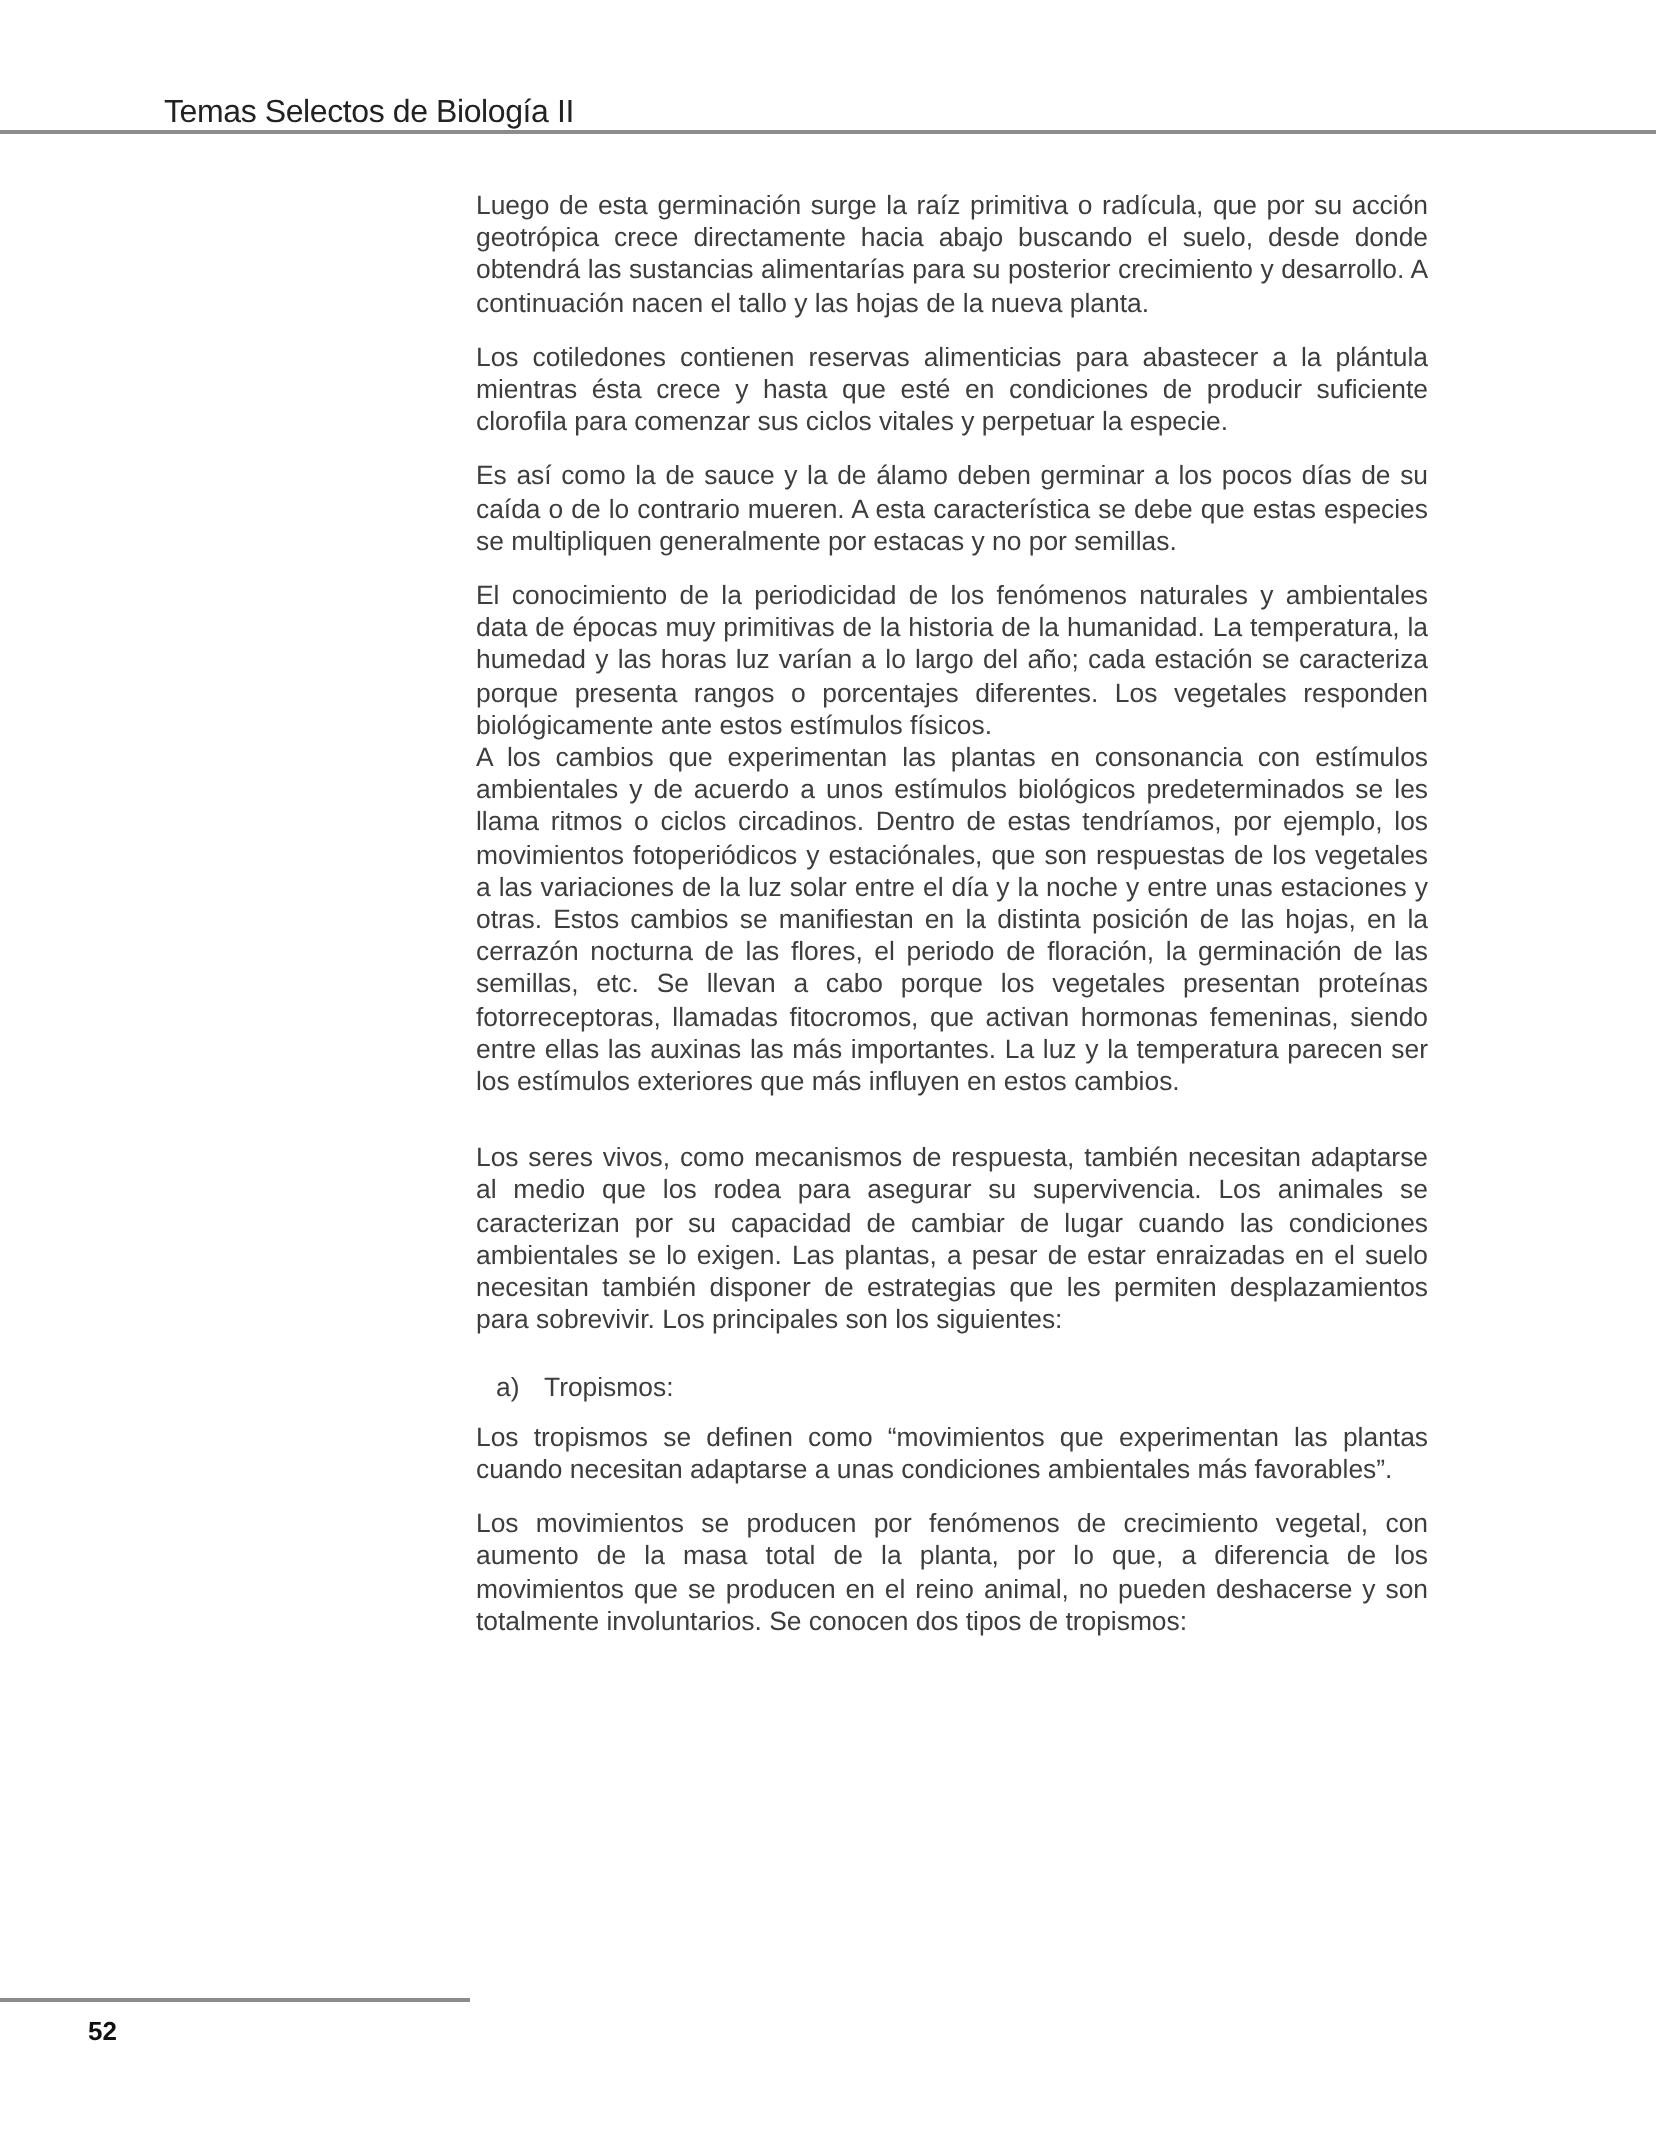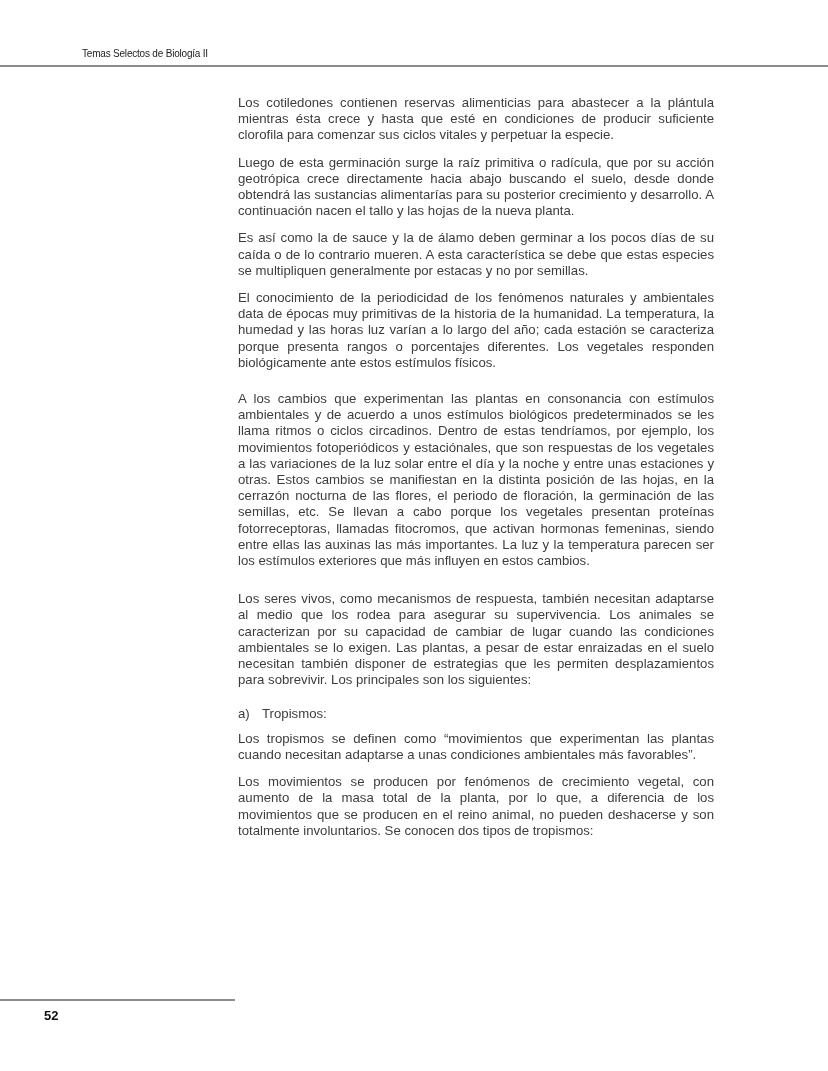--- a/index.html
+++ b/index.html
@@ -2,53 +2,53 @@
 <html><head>
   <meta charset="utf-8">
   <style>
     html, body { margin: 0; padding: 0; background: #ffffff; }
     body {
       width: 828px; height: 1071px; position: relative; overflow: hidden;
       font-family: "Liberation Sans", sans-serif; color: #3a3a3a;
     }
     .header-title {
       position: absolute; left: 82px; top: 48px;
-      font-size: 10px; color: #222; letter-spacing: -0.2px;
+      font-size: 16px; color: #222; letter-spacing: -0.2px;
     }
     .header-rule {
       position: absolute; left: 0; top: 65px; width: 828px; height: 2px;
       background: #8c8c8c;
     }
     .content {
       position: absolute; left: 238px; top: 95px; width: 476px;
       font-size: 13.2px; line-height: 16.2px; color: #3d3d3d;
     }
     .content p { margin: 0 0 11px 0; text-align: justify; }
-    .content p.tight { margin-bottom: 20px; }
+    .content p.tight { margin-bottom: 0; }
     .content p.italic { font-style: italic; margin: 22px 0 31px 0; }
-    .content p.list { margin: 4px 0 9px 0; }
+    .content p.list { margin: 4px 0 9px 10px; }
     .content p.list .marker { display: inline-block; width: 24px; }
     .footer-rule {
       position: absolute; left: 0; top: 999px; width: 235px; height: 2px;
       background: #8c8c8c;
     }
     .page-number {
       position: absolute; left: 44px; top: 1008px;
       font-size: 13px; font-weight: bold; color: #111; text-align: center;
     }
   </style>
 </head>
 <body>
 
 <div class="header-title">Temas Selectos de Biología II</div>
 <div class="header-rule"></div>
 
 <div class="content">
+  <p>Luego de esta germinación surge la raíz primitiva o radícula, que por su acción geotrópica crece directamente hacia abajo buscando el suelo, desde donde obtendrá las sustancias alimentarías para su posterior crecimiento y desarrollo. A continuación nacen el tallo y las hojas de la nueva planta.</p>
   <p>Los cotiledones contienen reservas alimenticias para abastecer a la plántula mientras ésta crece y hasta que esté en condiciones de producir suficiente clorofila para comenzar sus ciclos vitales y perpetuar la especie.</p>
-  <p>Luego de esta germinación surge la raíz primitiva o radícula, que por su acción geotrópica crece directamente hacia abajo buscando el suelo, desde donde obtendrá las sustancias alimentarías para su posterior crecimiento y desarrollo. A continuación nacen el tallo y las hojas de la nueva planta.</p>
   <p>Es así como la de sauce y la de álamo deben germinar a los pocos días de su caída o de lo contrario mueren. A esta característica se debe que estas especies se multipliquen generalmente por estacas y no por semillas.</p>
   <p class="tight">El conocimiento de la periodicidad de los fenómenos naturales y ambientales data de épocas muy primitivas de la historia de la humanidad. La temperatura, la humedad y las horas luz varían a lo largo del año; cada estación se caracteriza porque presenta rangos o porcentajes diferentes. Los vegetales responden biológicamente ante estos estímulos físicos.</p>
   <p style="margin-bottom:22px;">A los cambios que experimentan las plantas en consonancia con estímulos ambientales y de acuerdo a unos estímulos biológicos predeterminados se les llama ritmos o ciclos circadinos. Dentro de estas tendríamos, por ejemplo, los movimientos fotoperiódicos y estaciónales, que son respuestas de los vegetales a las variaciones de la luz solar entre el día y la noche y entre unas estaciones y otras. Estos cambios se manifiestan en la distinta posición de las hojas, en la cerrazón nocturna de las flores, el periodo de floración, la germinación de las semillas, etc. Se llevan a cabo porque los vegetales presentan proteínas fotorreceptoras, llamadas fitocromos, que activan hormonas femeninas, siendo entre ellas las auxinas las más importantes. La luz y la temperatura parecen ser los estímulos exteriores que más influyen en estos cambios.</p>
   <p style="margin-bottom:17px;">Los seres vivos, como mecanismos de respuesta, también necesitan adaptarse al medio que los rodea para asegurar su supervivencia. Los animales se caracterizan por su capacidad de cambiar de lugar cuando las condiciones ambientales se lo exigen. Las plantas, a pesar de estar enraizadas en el suelo necesitan también disponer de estrategias que les permiten desplazamientos para sobrevivir. Los principales son los siguientes:</p>
   <p class="list">
     <span class="marker">a)</span><span>Tropismos:</span>
   </p>
   <p>Los tropismos se definen como “movimientos que experimentan las plantas cuando necesitan adaptarse a unas condiciones ambientales más favorables”.</p>
   <p>Los movimientos se producen por fenómenos de crecimiento vegetal, con aumento de la masa total de la planta, por lo que, a diferencia de los movimientos que se producen en el reino animal, no pueden deshacerse y son totalmente involuntarios. Se conocen dos tipos de tropismos:</p>
 </div>

